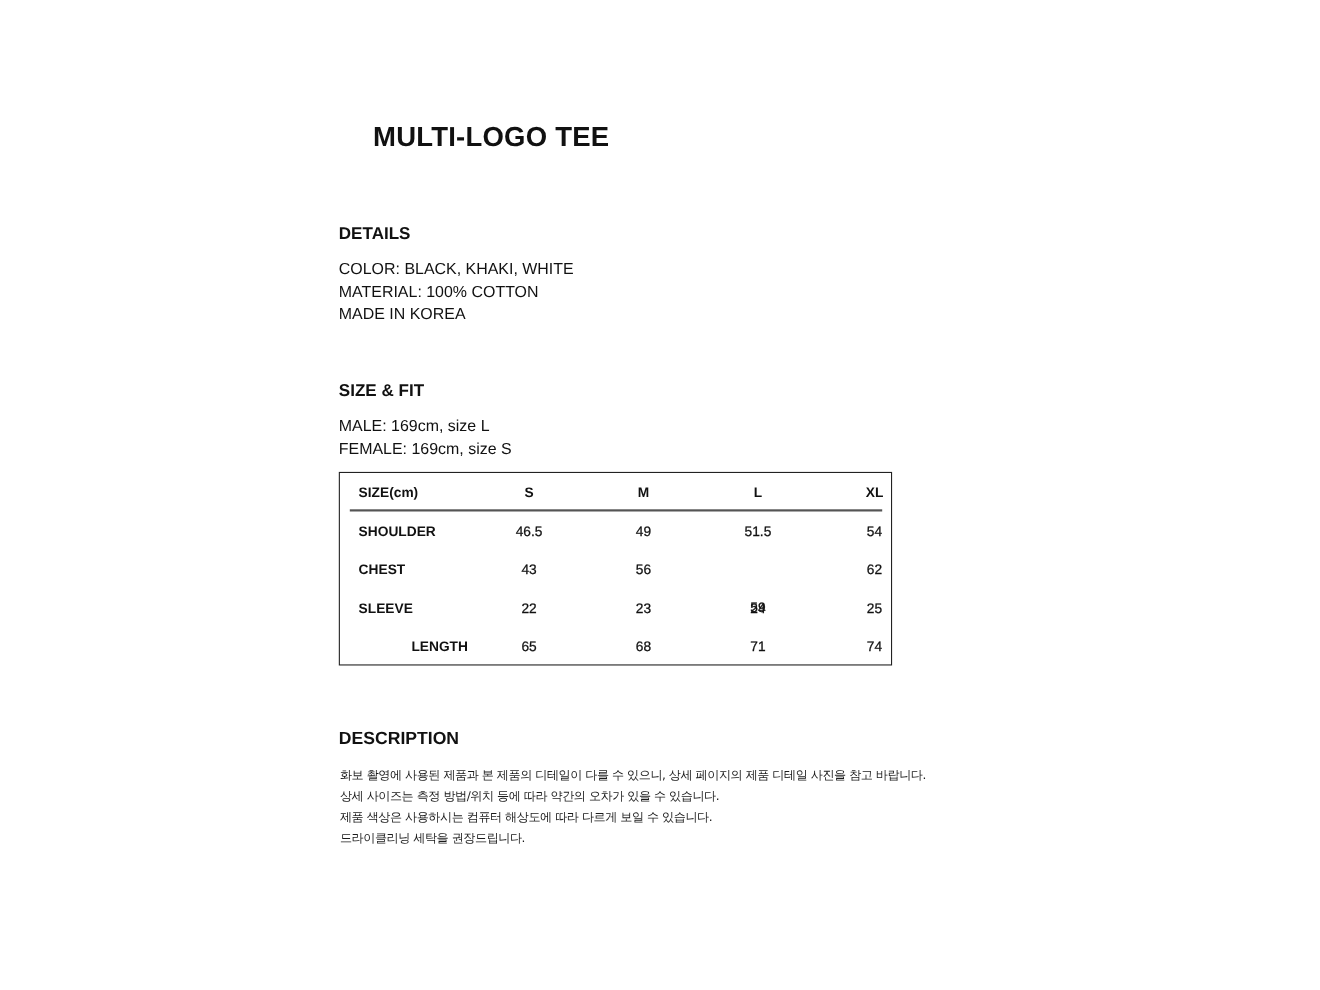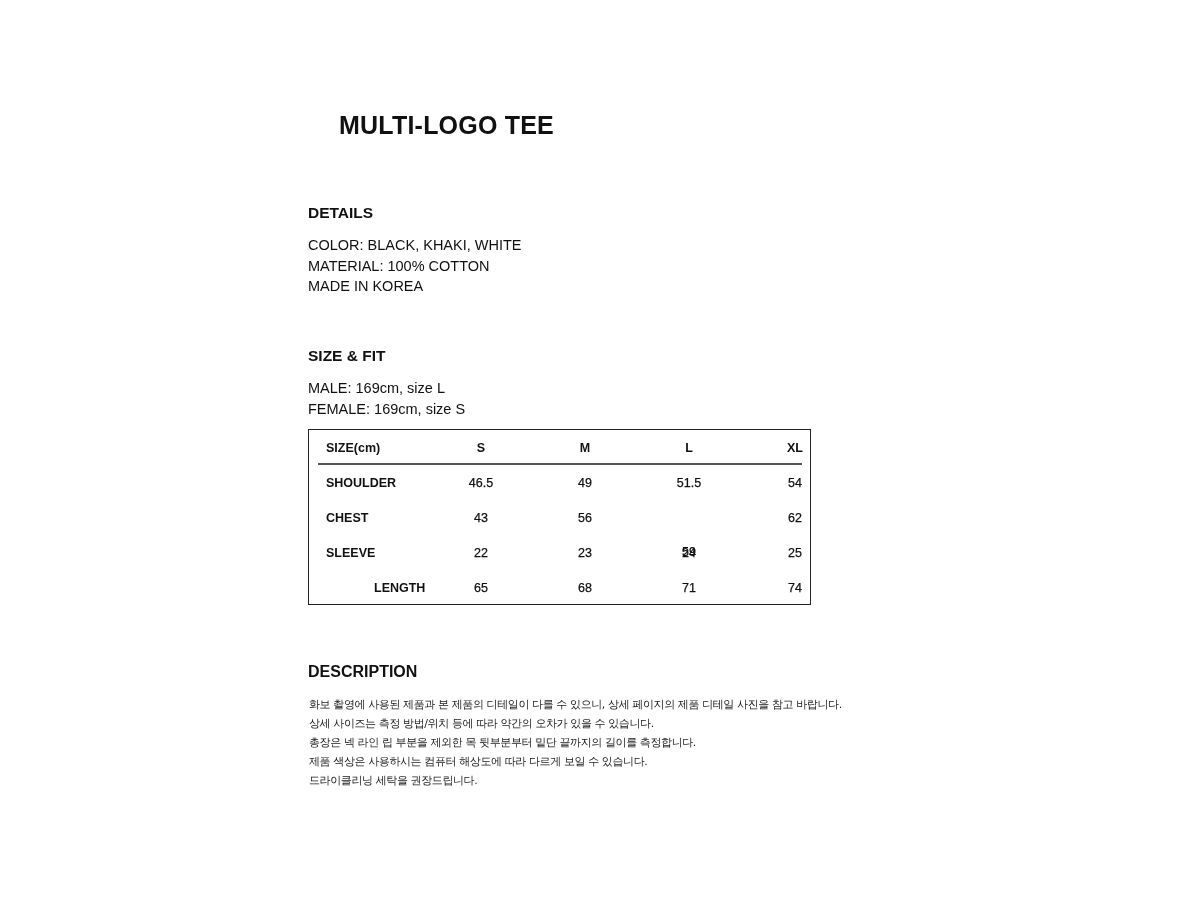--- a/index.html
+++ b/index.html
@@ -155,18 +155,17 @@
       <div class="cell num" style="top:158px; left:276px;">68</div>
       <div class="cell num" style="top:158px; left:380px;">71</div>
       <div class="cell num" style="top:158px; left:486px;">74</div>
     </div>
   </div>
 
   <div class="section-heading desc-heading">DESCRIPTION</div>
   <div class="desc-lines">
     <div>화보 촬영에 사용된 제품과 본 제품의 디테일이 다를 수 있으니, 상세 페이지의 제품 디테일 사진을 참고 바랍니다.</div>
     <div>상세 사이즈는 측정 방법/위치 등에 따라 약간의 오차가 있을 수 있습니다.</div>
-    <div>총장은 넥 라인 립 부분을 제외한 목 뒷부분부터 밑단 끝까지의 길이를 측정합니다.</div>
     <div>제품 색상은 사용하시는 컴퓨터 해상도에 따라 다르게 보일 수 있습니다.</div>
     <div>드라이클리닝 세탁을 권장드립니다.</div>
   </div>
 
 </div>
 
 </body></html>

